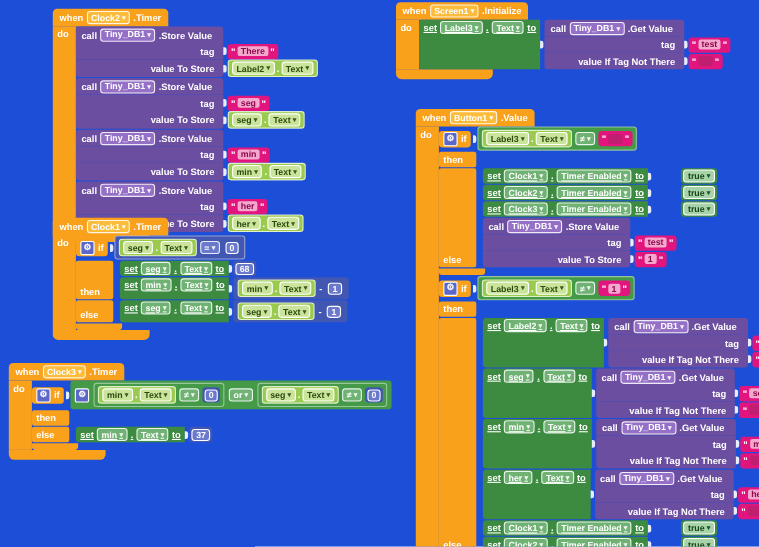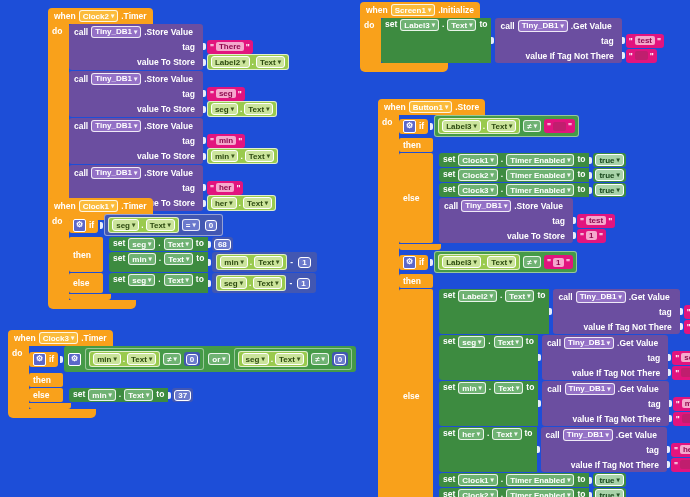--- a/index.html
+++ b/index.html
@@ -33,38 +33,38 @@
   .stmts{display:flex;flex-direction:column;gap:1px;align-items:flex-start;}
   .ev-f{background:var(--c-event);height:9px;width:88px;border-radius:0 0 5px 5px;}
 
   
   .ifb{display:flex;flex-direction:column;gap:1px;align-items:flex-start;}
   .if-r{display:flex;align-items:center;gap:2px;}
   .if-hd{display:flex;align-items:center;gap:3px;background:var(--c-event);
          padding:2px 4px;border-radius:3px;height:11px;}
   .if-s{display:flex;align-items:flex-start;}
   .if-lbl{background:var(--c-event);min-width:26px;padding:2px 4px;align-self:stretch;
-          border-radius:2px;display:flex;align-items:center;}
+          border-radius:2px;display:flex;align-items:flex-end;}
   .if-bd{display:flex;flex-direction:column;gap:1px;margin-left:6px;align-items:flex-start;}
   .stub{width:26px;height:11px;}
   .if-f{background:var(--c-event);height:6px;width:42px;border-radius:0 0 3px 3px;}
 
   
   .pcall{display:grid;grid-template-columns:max-content max-content;width:max-content;}
   .pc-h{grid-column:1;background:var(--c-purple);display:flex;align-items:center;gap:3px;
         padding:2px 10px 2px 5px;border-radius:3px 3px 0 0;height:11px;}
   .pc-l{grid-column:1;background:var(--c-purple);display:flex;align-items:center;
         justify-content:flex-end;padding:1px 8px 1px 14px;min-height:13px;}
   .pc-l.last{border-radius:0 0 3px 3px;}
   .pc-v{grid-column:2;display:flex;align-items:center;min-height:13px;}
 
   
   .setb{display:flex;align-items:flex-start;width:max-content;}
   .set-l{background:var(--c-green);align-self:stretch;border-radius:3px 0 0 3px;padding:1px 4px 1px 4px;}
-  .set-i{display:flex;align-items:flex-start;gap:3px;height:12px;}
+  .set-i{display:flex;align-items:center;gap:3px;height:12px;text-decoration:underline;}
   .setb > .sock{min-height:14px;}
 
   
   .get{display:inline-flex;align-items:center;gap:2px;background:var(--c-getter);
        padding:1px 3px;border-radius:3px;border:1px solid rgba(255,255,255,.7);color:#fff;height:12px;}
   .txtb{display:inline-flex;align-items:center;gap:2px;background:var(--c-pink);
         padding:1px 3px;border-radius:3px;height:12px;}
   .txt-f{background:var(--c-pink-field);color:#8e0a4e;border-radius:2px;padding:0 3px;
          min-width:5px;height:9px;display:inline-flex;align-items:center;font-size:8px;}
   .txt-f:empty{background:#c01e6e;width:7px;}
@@ -72,21 +72,21 @@
         padding:1px 2px;border-radius:3px;height:12px;}
   .num-f{background:var(--c-blue-field);border:1px solid #fff;border-radius:3px;
          padding:0 3px;color:#fff;font-size:8px;height:9px;display:inline-flex;align-items:center;}
   .cmp{display:inline-flex;align-items:center;gap:3px;padding:2px 3px;border-radius:3px;
        border:1px solid rgba(255,255,255,.45);}
   .cmp.math{background:var(--c-blue);}
   .cmp.logic{background:var(--c-logic);}
   .orb{display:inline-flex;align-items:center;gap:4px;background:var(--c-logic);
        padding:2px 4px;border-radius:3px;}
   .trueb{display:inline-flex;align-items:flex-end;background:var(--c-green);
-         padding:1px 2px;border-radius:3px;height:12px;}
+         padding:1px 2px;border-radius:3px;height:12px;margin-left:26px;}
   .mathb{display:inline-flex;align-items:center;gap:3px;background:var(--c-blue);
          padding:2px 4px;border-radius:3px;color:#fff;}
 </style>
 </head>
 <body>
 
 <div class="canvas">
   <div class="grp" id="g0" style="left: 48px; top: 8px;">
       <div class="blk ev">
         <div class="ev-h">
@@ -607,21 +607,21 @@
       </div>
     </div>
   <div class="grp" id="g4" style="left: 378px; top: 99px;">
       <div class="blk ev">
         <div class="ev-h">
           <span class="wl">when</span>
           <span class="dd dd-ev">
             <span class="wl">Button1</span>
             <i class="arr">▾</i>
           </span>
-          <span class="wl">.Store</span>
+          <span class="wl">.Value</span>
         </div>
         <div class="ev-b">
           <div class="ev-sp"><span class="wl">do</span></div>
           <div class="stmts">
             <div class="ifb">
               <div class="if-r">
                 <div class="if-hd">
                   <span class="gear">⚙</span>
                   <span class="wl">if</span>
                 </div>

